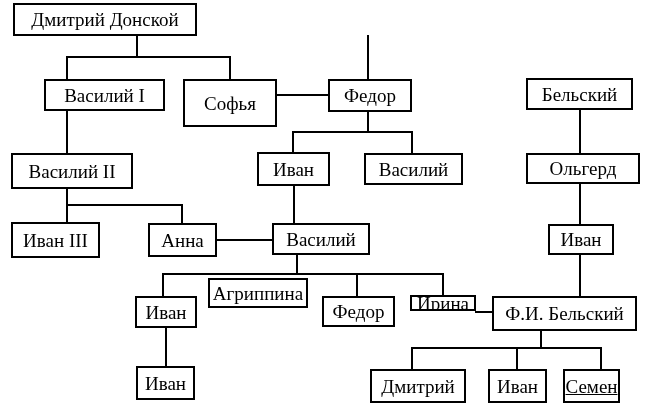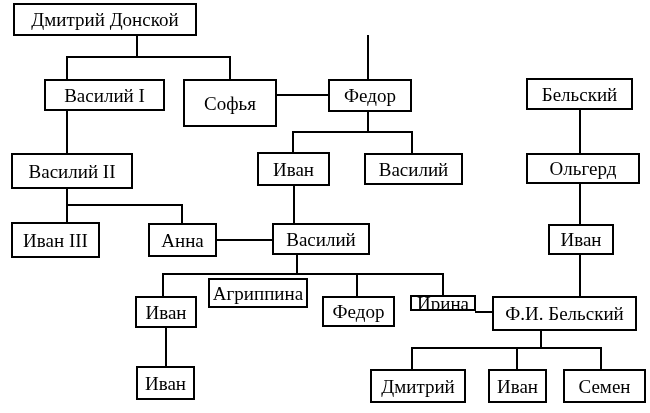--- a/index.html
+++ b/index.html
@@ -130,16 +130,16 @@
     </div>
     <div class="node" style="left: 136px; top: 366px; width: 59px; height: 34px;">
       <span>Иван</span>
     </div>
     <div class="node" style="left: 370px; top: 369px; width: 96px; height: 34px;">
       <span>Дмитрий</span>
     </div>
     <div class="node" style="left: 488px; top: 369px; width: 59px; height: 34px;">
       <span>Иван</span>
     </div>
-    <div class="node" style="left: 563px; top: 369px; width: 83px; height: 34px;">
+    <div class="node" style="left: 563px; top: 369px; width: 57px; height: 34px; text-decoration: underline;">
       <span>Семен</span>
     </div>
   </div>
 
 </body></html>

